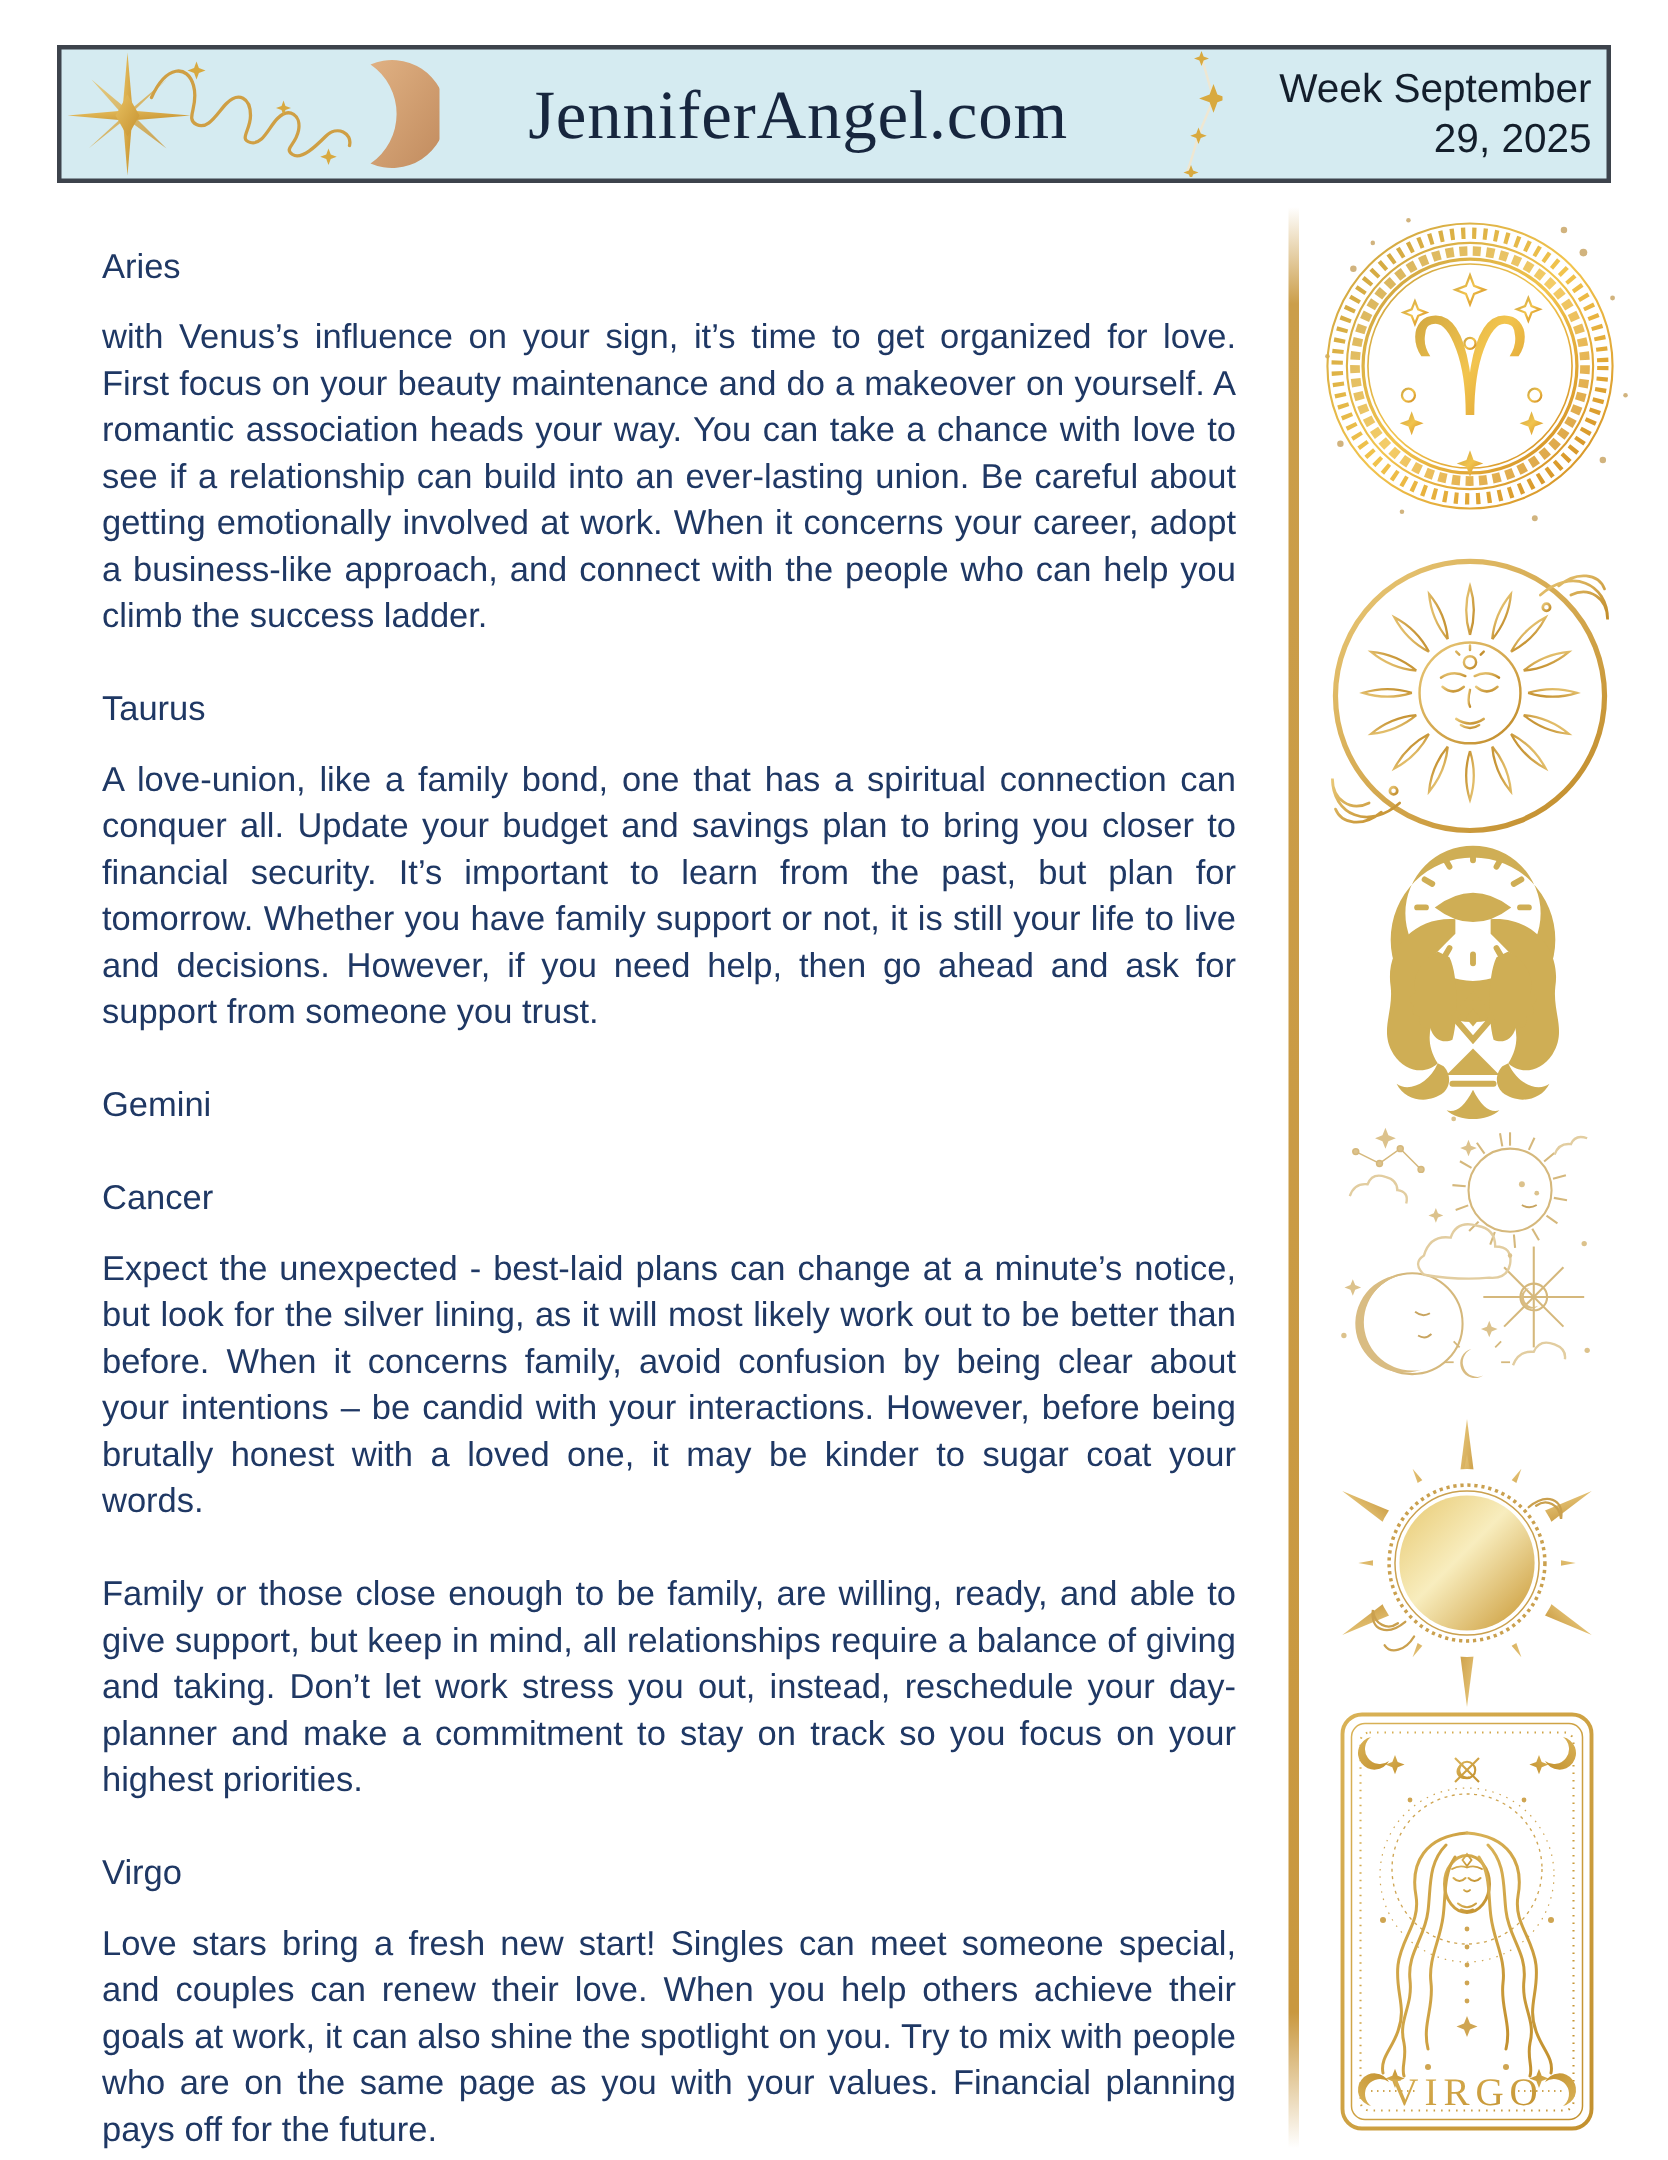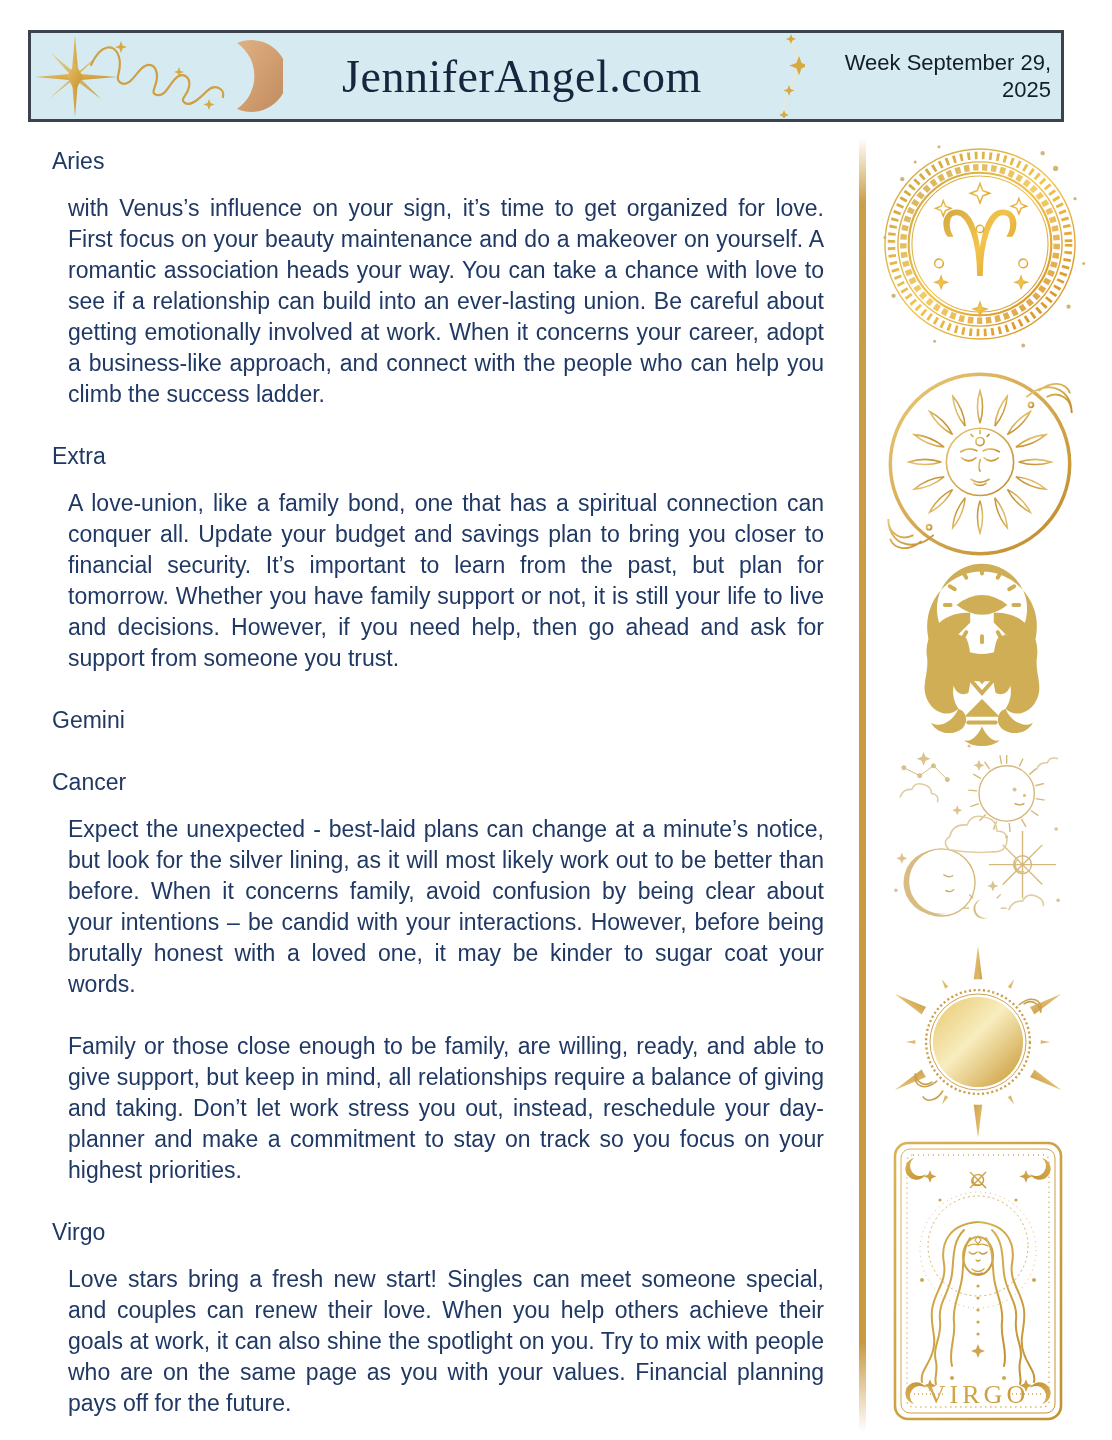--- a/index.html
+++ b/index.html
@@ -1,31 +1,31 @@
 <!DOCTYPE html>
 <html><head>
 <meta charset="utf-8">
 <style>
   html,body{margin:0;padding:0;background:#ffffff;}
   .page{position:relative;width:1112px;height:1440px;background:#ffffff;overflow:hidden;
         font-family:"Liberation Sans",sans-serif;}
   
-  .header{position:absolute;left:28px;top:30px;width:1030px;height:86px;
+  .header{position:absolute;left:38px;top:30px;width:1030px;height:86px;
           background:#d5ebf1;border:3px solid #3d434c;display:flex;align-items:center;}
   .hdr-deco{width:252px;height:82px;flex:0 0 auto;}
   .hdr-title{flex:1 1 auto;text-align:center;font-family:"Liberation Serif",serif;
              font-size:46px;color:#17263e;letter-spacing:.5px;white-space:nowrap;}
   .hdr-constellation{width:44px;height:84px;flex:0 0 auto;}
   .hdr-date{flex:0 0 auto;width:246px;padding-right:10px;text-align:right;
-            font-size:22px;line-height:1.23;color:#131e2b;}
+            font-size:27px;line-height:1.23;color:#131e2b;}
   
   .textcol{position:absolute;left:52px;top:146px;width:788px;color:#1f3864;
            font-size:23px;line-height:31px;}
   .sign-block{margin:0 0 31px 0;}
-  .sign-block h2{margin:0;font-size:23px;line-height:31px;font-weight:normal;color:#1f3864;}
+  .sign-block h2{margin:16px;font-size:23px;line-height:31px;font-weight:normal;color:#1f3864;}
   .sign-block p{margin:16px;text-align:justify;}
   
   .gold-line{position:absolute;left:859px;top:138px;width:7px;height:1294px;
      background:linear-gradient(180deg,rgba(203,158,74,0) 0%,#cb9e4a 5%,#c9983f 93%,rgba(203,158,74,0) 100%);}
   .icon-abs{position:absolute;}
 </style>
 </head>
 <body>
 
 <div class="page">
@@ -76,21 +76,21 @@
 
     <div class="hdr-date">Week September 29, 2025</div>
   </div>
 
   <div class="textcol">
     <section class="sign-block">
       <h2>Aries</h2>
       <p>with Venus’s influence on your sign, it’s time to get organized for love. First focus on your beauty maintenance and do a makeover on yourself. A romantic association heads your way. You can take a chance with love to see if a relationship can build into an ever-lasting union. Be careful about getting emotionally involved at work. When it concerns your career, adopt a business-like approach, and connect with the people who can help you climb the success ladder.</p>
     </section>
     <section class="sign-block">
-      <h2>Extra</h2>
+      <h2>Taurus</h2>
       <p>A love-union, like a family bond, one that has a spiritual connection can conquer all. Update your budget and savings plan to bring you closer to financial security. It’s important to learn from the past, but plan for tomorrow. Whether you have family support or not, it is still your life to live and decisions. However, if you need help, then go ahead and ask for support from someone you trust.</p>
     </section>
     <section class="sign-block">
       <h2>Gemini</h2>
     </section>
     <section class="sign-block">
       <h2>Cancer</h2>
       <p>Expect the unexpected - best-laid plans can change at a minute’s notice, but look for the silver lining, as it will most likely work out to be better than before. When it concerns family, avoid confusion by being clear about your intentions – be candid with your interactions. However, before being brutally honest with a loved one, it may be kinder to sugar coat your words.</p>
     </section>
     <section class="sign-block">

